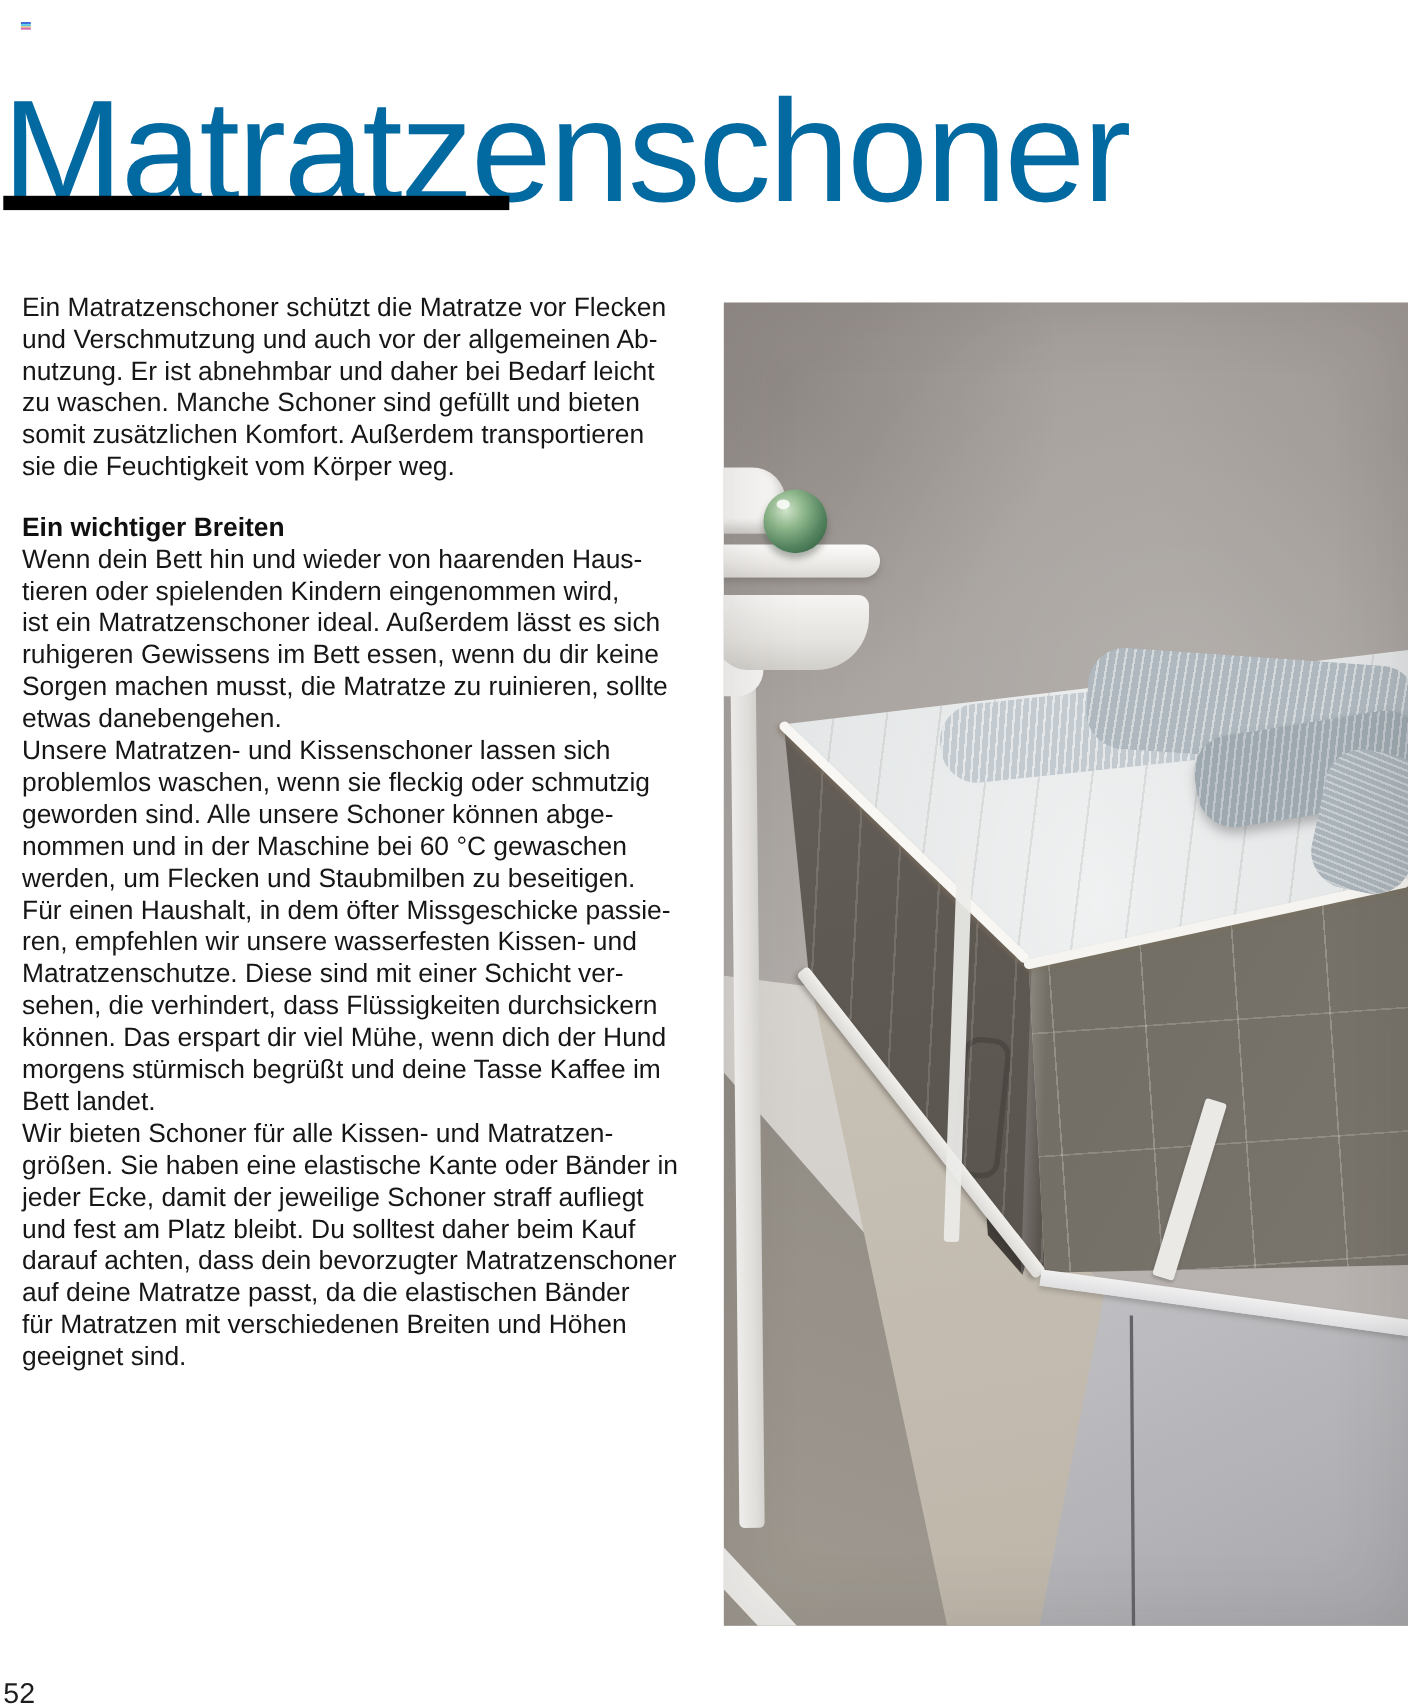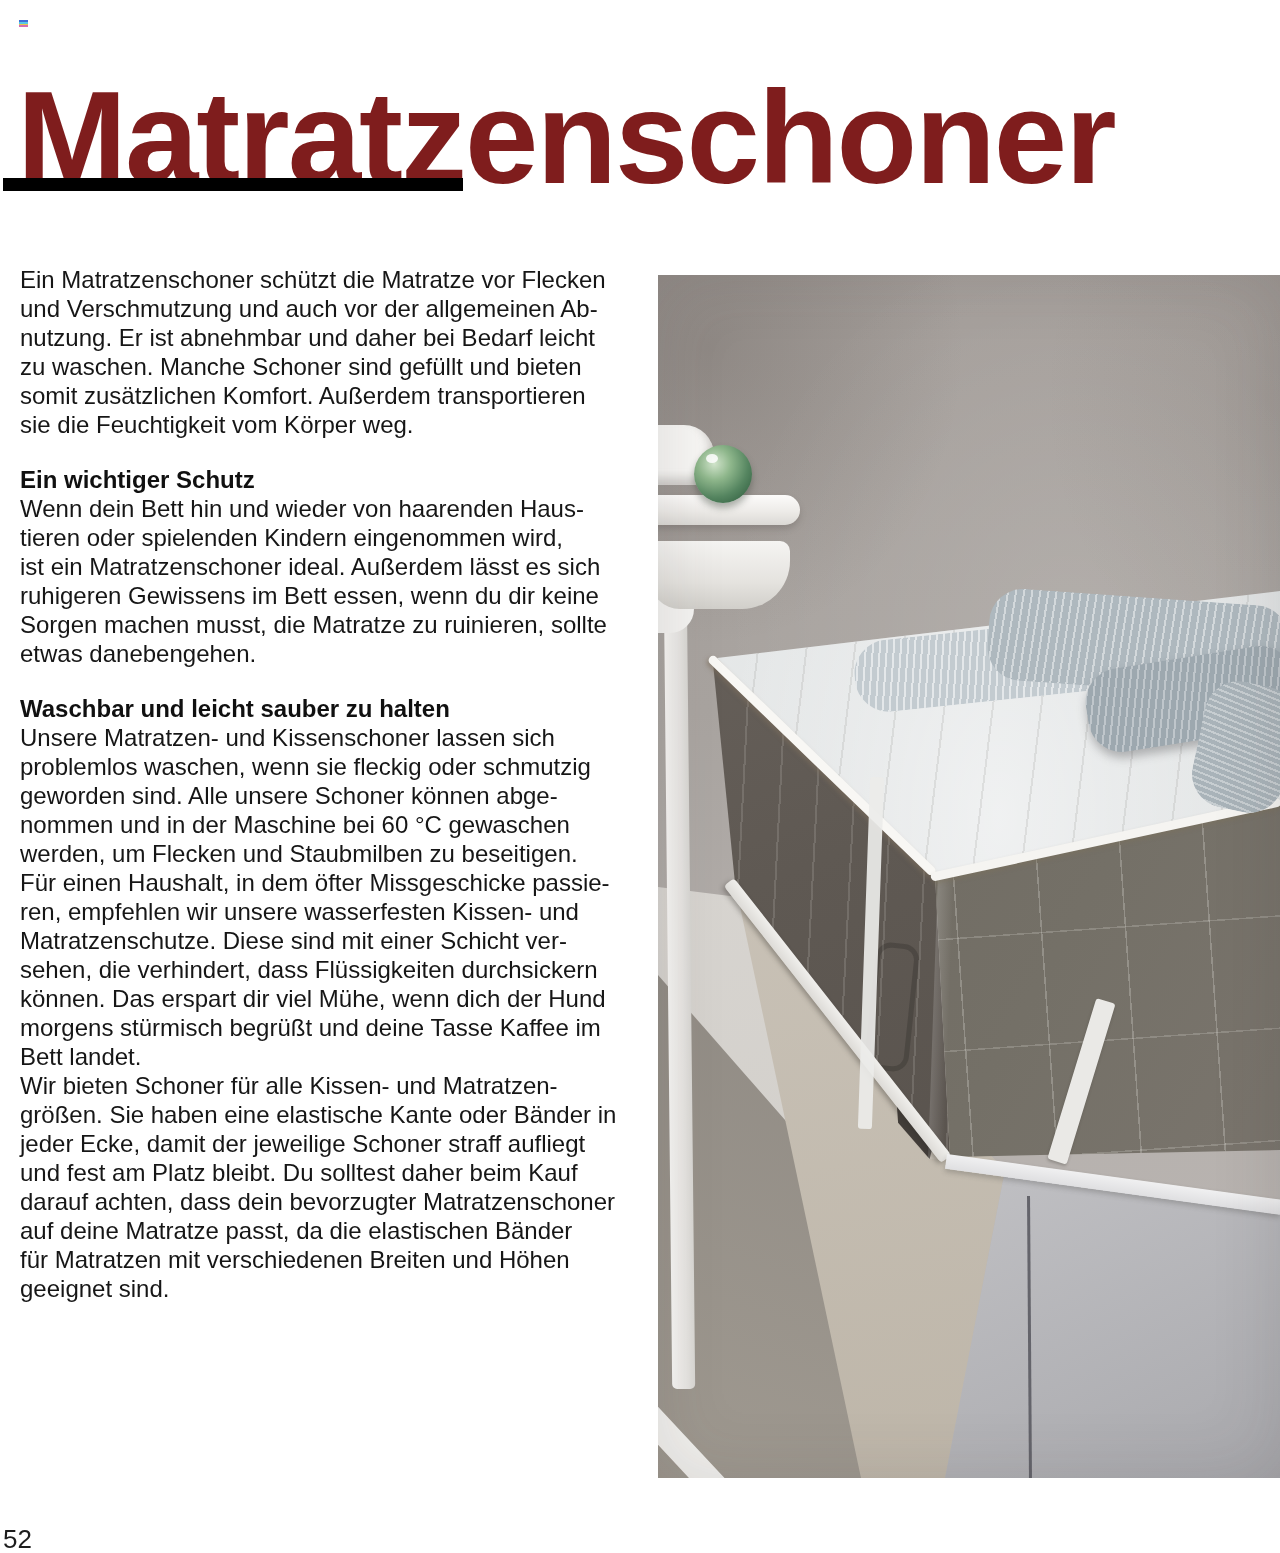--- a/index.html
+++ b/index.html
@@ -1,21 +1,21 @@
 <!DOCTYPE html>
 <html><head>
 <meta charset="utf-8">
 <style>
   html,body{margin:0;padding:0;background:#ffffff;}
   body{width:1280px;height:1553px;position:relative;overflow:hidden;
        font-family:"Liberation Sans",sans-serif;color:#161616;}
 
   
-  .title{position:absolute;left:17px;top:-16px;font-size:132px;font-weight:bold;
-         letter-spacing:-2px;line-height:1;color:#7f1d1d;white-space:nowrap;}
+  .title{position:absolute;left:2px;top:-16px;font-size:132px;font-weight:normal;
+         letter-spacing:-2px;line-height:1;color:#0369a1;white-space:nowrap;}
   .artifact{position:absolute;left:19px;top:20px;width:9px;height:7px;display:flex;flex-direction:column;}
   .artifact span{flex:1;}
   .divider{position:absolute;left:3px;top:178px;width:460px;height:13px;background:#000;}
 
   
   .text-col{position:absolute;left:20px;top:265px;width:655px;font-size:24px;line-height:29px;}
   .para{margin:0;white-space:pre;}
   .sec-head{margin:26px 0 0 0;font-size:24px;line-height:29px;font-weight:bold;color:#101010;white-space:pre;}
   .pagenum{position:absolute;left:3px;top:1524px;font-size:26px;color:#1d1d1d;}
 
@@ -121,29 +121,28 @@
 <div class="divider"></div>
 
 <div class="text-col">
   <p class="para">Ein Matratzenschoner schützt die Matratze vor Flecken
 und Verschmutzung und auch vor der allgemeinen Ab-
 nutzung. Er ist abnehmbar und daher bei Bedarf leicht
 zu waschen. Manche Schoner sind gefüllt und bieten
 somit zusätzlichen Komfort. Außerdem transportieren
 sie die Feuchtigkeit vom Körper weg.</p>
 
-  <h2 class="sec-head">Ein wichtiger Schutz</h2>
+  <h2 class="sec-head">Ein wichtiger Breiten</h2>
   <p class="para">Wenn dein Bett hin und wieder von haarenden Haus-
 tieren oder spielenden Kindern eingenommen wird,
 ist ein Matratzenschoner ideal. Außerdem lässt es sich
 ruhigeren Gewissens im Bett essen, wenn du dir keine
 Sorgen machen musst, die Matratze zu ruinieren, sollte
 etwas danebengehen.</p>
 
-  <h2 class="sec-head">Waschbar und leicht sauber zu halten</h2>
   <p class="para">Unsere Matratzen- und Kissenschoner lassen sich
 problemlos waschen, wenn sie fleckig oder schmutzig
 geworden sind. Alle unsere Schoner können abge-
 nommen und in der Maschine bei 60 °C gewaschen
 werden, um Flecken und Staubmilben zu beseitigen.
 Für einen Haushalt, in dem öfter Missgeschicke passie-
 ren, empfehlen wir unsere wasserfesten Kissen- und
 Matratzenschutze. Diese sind mit einer Schicht ver-
 sehen, die verhindert, dass Flüssigkeiten durchsickern
 können. Das erspart dir viel Mühe, wenn dich der Hund

